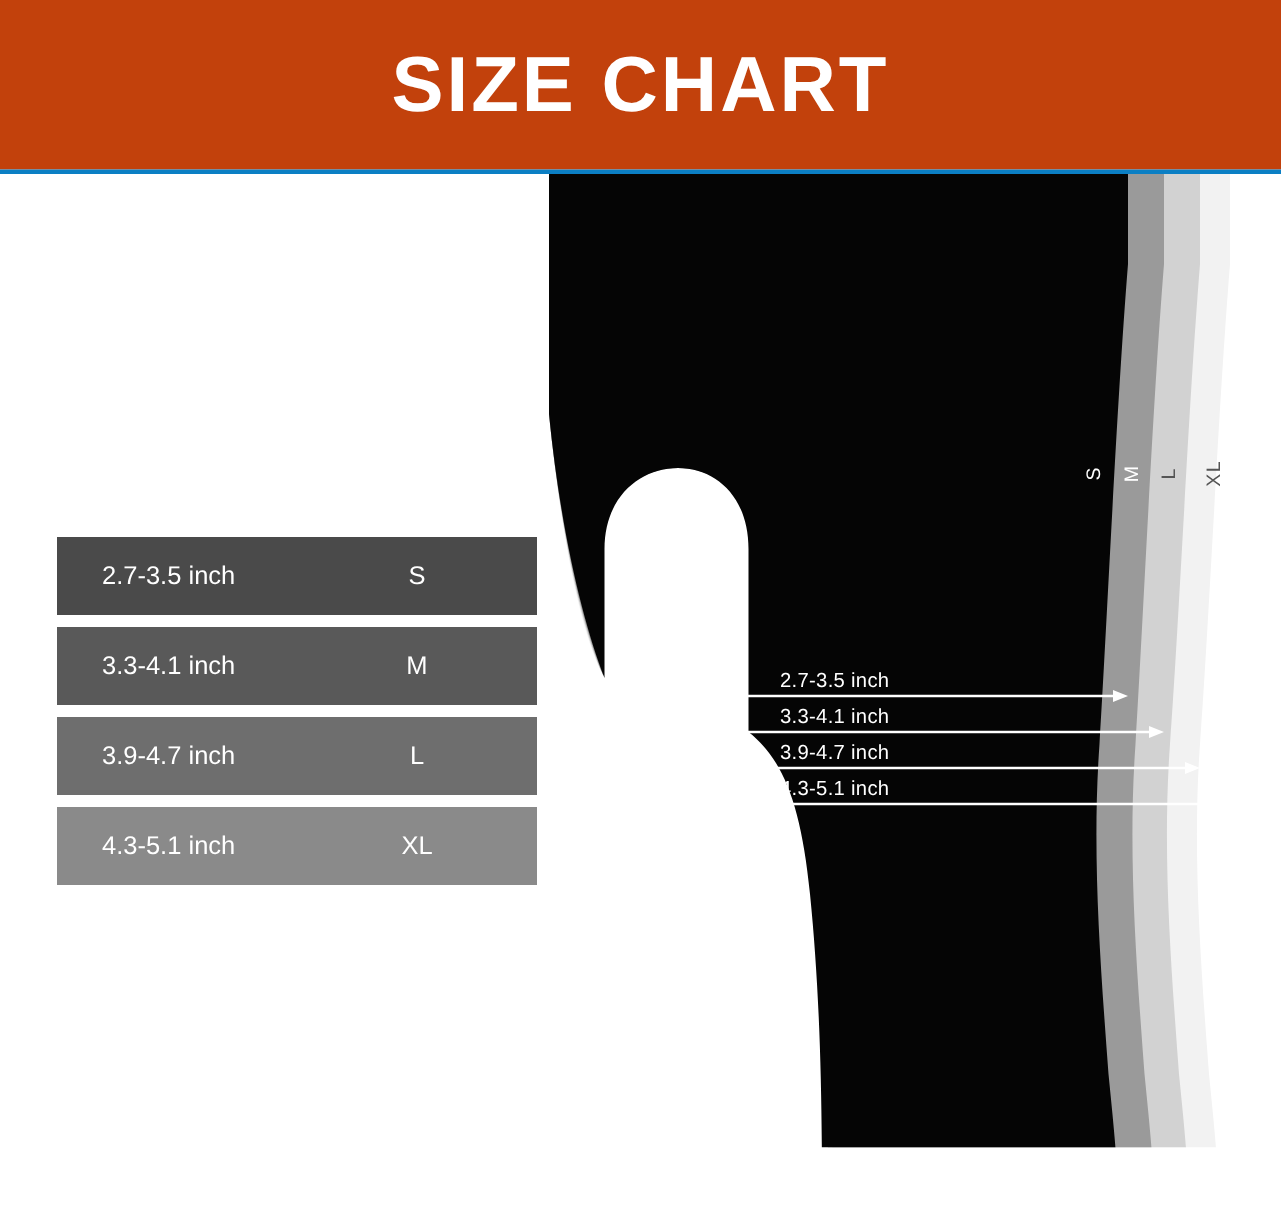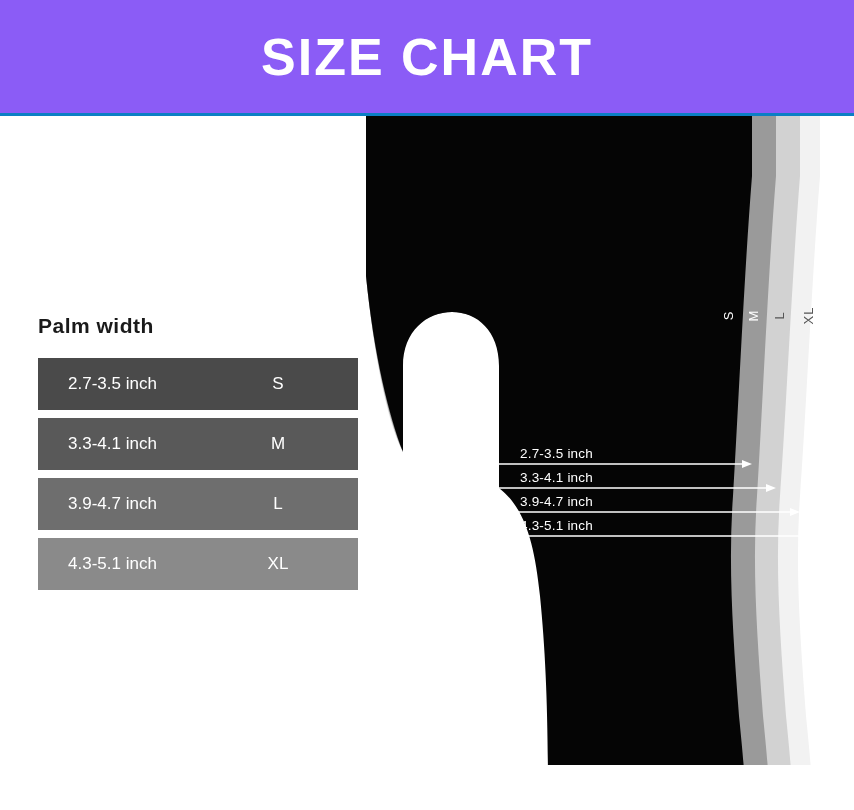--- a/index.html
+++ b/index.html
@@ -21,21 +21,21 @@
     background: #ffffff;
   }
 
   
   .header {
     position: absolute;
     left: 0;
     top: 0;
     width: 854px;
     height: 113px;
-    background: #8b5cf6;
+    background: #c2410c;
     display: flex;
     align-items: center;
     justify-content: center;
   }
   .header-title {
     color: #ffffff;
     font-size: 52px;
     font-weight: bold;
     letter-spacing: 2px;
     line-height: 1;
@@ -233,21 +233,20 @@
 
         <g stroke="#ffffff" stroke-width="1.6">
           <line x1="492" y1="420" x2="813" y2="420"></line>
         </g>
         <polygon points="820,420 810,416 810,424" fill="#ffffff"></polygon>
 
         <line x1="492" y1="340" x2="492" y2="426" stroke="#ffffff" stroke-width="1.6"></line>
       </svg>
     </div>
 
-    <div class="palm-label">Palm width</div>
 
     <div class="size-table">
       <div class="size-row" style="background:#4a4a4a">
         <div class="range">2.7-3.5 inch</div>
         <div class="code">S</div>
       </div>
       <div class="size-row" style="background:#595959">
         <div class="range">3.3-4.1 inch</div>
         <div class="code">M</div>
       </div>

